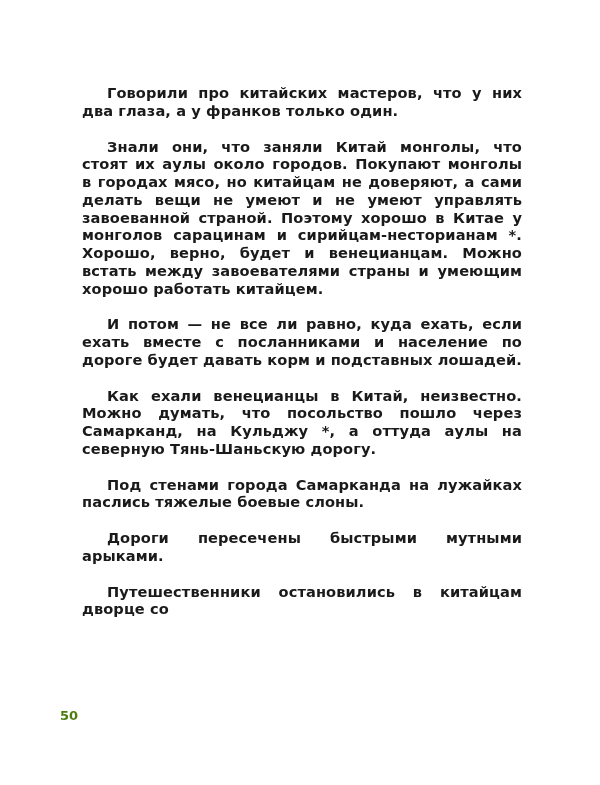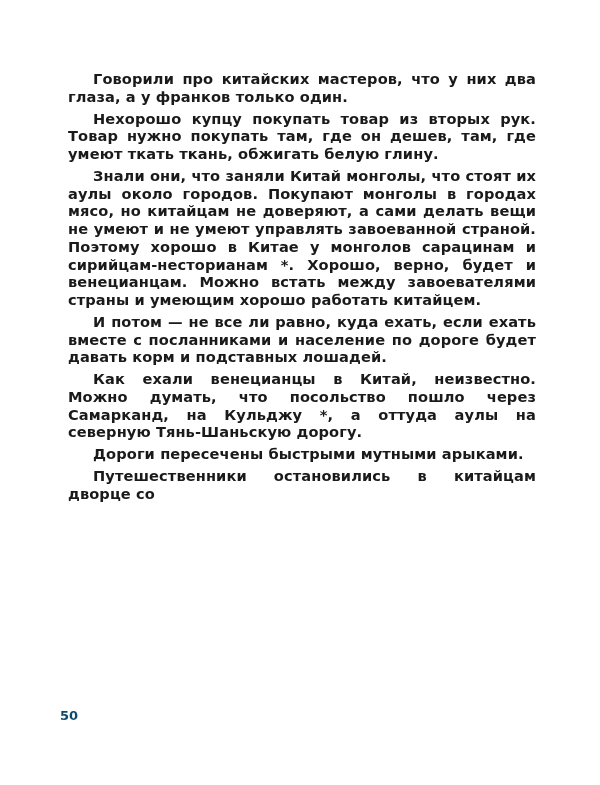--- a/index.html
+++ b/index.html
@@ -4,32 +4,32 @@
 <style>
   html, body { margin: 0; padding: 0; background: #ffffff; }
   body { width: 600px; height: 785px; position: relative; overflow: hidden; }
   .page {
     position: absolute; left: 64px; top: 66px; width: 476px;
     font-family: "DejaVu Sans", sans-serif;
     font-size: 14.6px; line-height: 17.75px; color: #1a1a1a;
     font-weight: 600;
     letter-spacing: 0.1px;
   }
-  .page p { margin: 4px; text-align: justify; text-align-last: left; text-indent: 25px; }
+  .page p { margin: 18px; text-align: justify; text-align-last: left; text-indent: 25px; }
   .page-number {
     position: absolute; left: 60px; top: 708px;
-    font-family: "DejaVu Sans", sans-serif; font-size: 13px; font-weight: 700; color: #0c4a6e;
+    font-family: "DejaVu Sans", sans-serif; font-size: 13px; font-weight: 700; color: #4d7c0f;
   }
 </style>
 </head>
 <body>
 
 <div class="page">
   <p>Говорили про китайских мастеров, что у них два глаза, а у франков только один.</p>
-  <p>Нехорошо купцу покупать товар из вторых рук. Товар нужно покупать там, где он дешев, там, где умеют ткать ткань, обжигать белую глину.</p>
   <p>Знали они, что заняли Китай монголы, что стоят их аулы около городов. Покупают монголы в городах мясо, но китайцам не доверяют, а сами делать вещи не умеют и не умеют управлять завоеванной страной. Поэтому хорошо в Китае у монголов сарацинам и сирийцам-несторианам *. Хорошо, верно, будет и венецианцам. Можно встать между завоевателями страны и умеющим хорошо работать китайцем.</p>
   <p>И потом — не все ли равно, куда ехать, если ехать вместе с посланниками и население  по дороге будет давать корм и подставных лошадей.</p>
   <p>Как ехали венецианцы в Китай, неизвестно. Можно думать, что посольство  пошло  через  Самарканд, на Кульджу *, а оттуда аулы на северную Тянь-Шаньскую дорогу.</p>
+  <p>Под стенами города Самарканда на лужайках паслись тяжелые боевые слоны.</p>
   <p>Дороги пересечены быстрыми мутными арыками.</p>
   <p>Путешественники остановились в китайцам дворце со</p>
 </div>
 
 <div class="page-number">50</div>
 
 </body></html>

